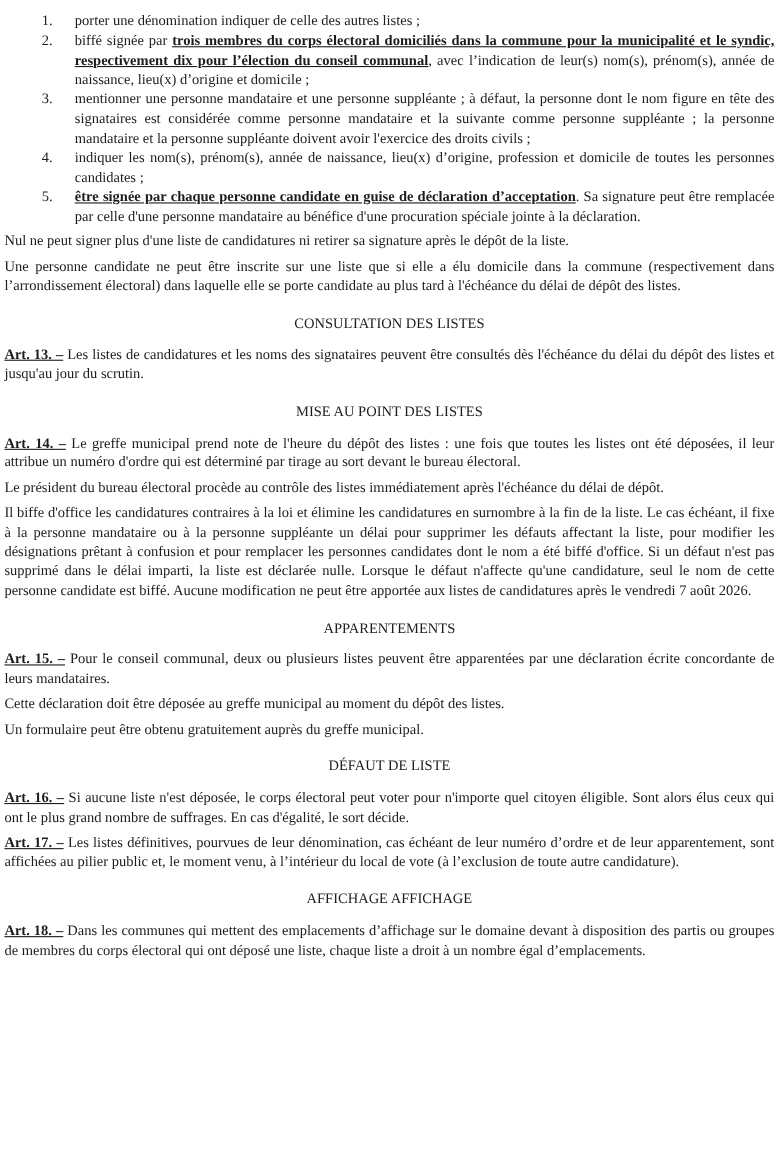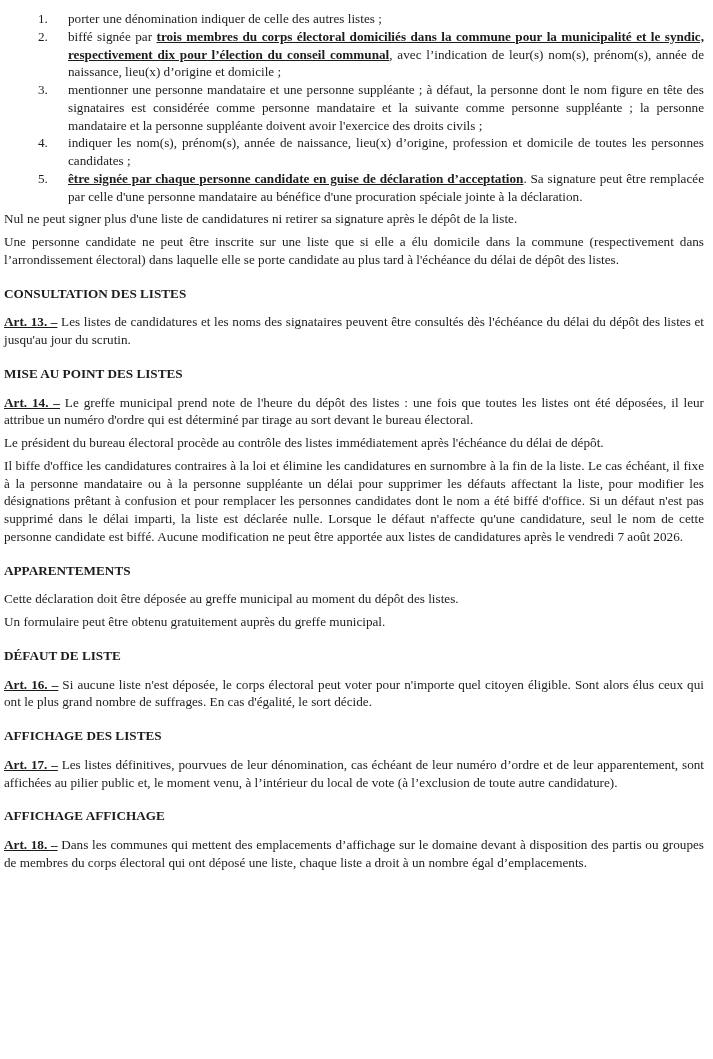--- a/index.html
+++ b/index.html
@@ -26,23 +26,23 @@
     flex: 1 1 auto;
     text-align: justify;
   }
   p.para {
     margin: 0 0 5px 0;
     text-align: justify;
   }
   h2.sect {
     font-size: 13.2px;
     line-height: 17.75px;
-    font-weight: bold;
+    font-weight: normal;
     margin: 16px 0 11px 0;
-    text-align: left;
+    text-align: center;
   }
   b.strong { font-weight: bold; text-decoration: underline; }
 </style>
 </head>
 <body>
 
 <div class="page">
 
   <div class="num-list">
     <div class="li">
@@ -72,25 +72,25 @@
 
   <h2 class="sect">CONSULTATION DES LISTES</h2>
   <p class="para"><b class="strong">Art. 13. –</b><span> Les listes de candidatures et les noms des signataires peuvent être consultés dès l'échéance du délai du dépôt des listes et jusqu'au jour du scrutin.</span></p>
 
   <h2 class="sect">MISE AU POINT DES LISTES</h2>
   <p class="para"><b class="strong">Art. 14. –</b><span> Le greffe municipal prend note de l'heure du dépôt des listes : une fois que toutes les listes ont été déposées, il leur attribue un numéro d'ordre qui est déterminé par tirage au sort devant le bureau électoral.</span></p>
   <p class="para">Le président du bureau électoral procède au contrôle des listes immédiatement après l'échéance du délai de dépôt.</p>
   <p class="para">Il biffe d'office les candidatures contraires à la loi et élimine les candidatures en surnombre à la fin de la liste. Le cas échéant, il fixe à la personne mandataire ou à la personne suppléante un délai pour supprimer les défauts affectant la liste, pour modifier les désignations prêtant à confusion et pour remplacer les personnes candidates dont le nom a été biffé d'office. Si un défaut n'est pas supprimé dans le délai imparti, la liste est déclarée nulle. Lorsque le défaut n'affecte qu'une candidature, seul le nom de cette personne candidate est biffé. Aucune modification ne peut être apportée aux listes de candidatures après le vendredi 7 août 2026.</p>
 
   <h2 class="sect">APPARENTEMENTS</h2>
+  <p class="para"><b class="strong">Art. 15. –</b><span> Pour le conseil communal, deux ou plusieurs listes peuvent être apparentées par une déclaration écrite concordante de leurs mandataires.</span></p>
   <p class="para">Cette déclaration doit être déposée au greffe municipal au moment du dépôt des listes.</p>
   <p class="para">Un formulaire peut être obtenu gratuitement auprès du greffe municipal.</p>
 
   <h2 class="sect">DÉFAUT DE LISTE</h2>
   <p class="para"><b class="strong">Art. 16. –</b><span> Si aucune liste n'est déposée, le corps électoral peut voter pour n'importe quel citoyen éligible. Sont alors élus ceux qui ont le plus grand nombre de suffrages. En cas d'égalité, le sort décide.</span></p>
 
-  <h2 class="sect">AFFICHAGE DES LISTES</h2>
   <p class="para"><b class="strong">Art. 17. –</b><span> Les listes définitives, pourvues de leur dénomination, cas échéant de leur numéro d’ordre et de leur apparentement, sont affichées au pilier public et, le moment venu, à l’intérieur du local de vote (à l’exclusion de toute autre candidature).</span></p>
 
   <h2 class="sect">AFFICHAGE AFFICHAGE</h2>
   <p class="para"><b class="strong">Art. 18. –</b><span> Dans les communes qui mettent des emplacements d’affichage sur le domaine devant à disposition des partis ou groupes de membres du corps électoral qui ont déposé une liste, chaque liste a droit à un nombre égal d’emplacements.</span></p>
 
 </div>
 
 </body></html>

